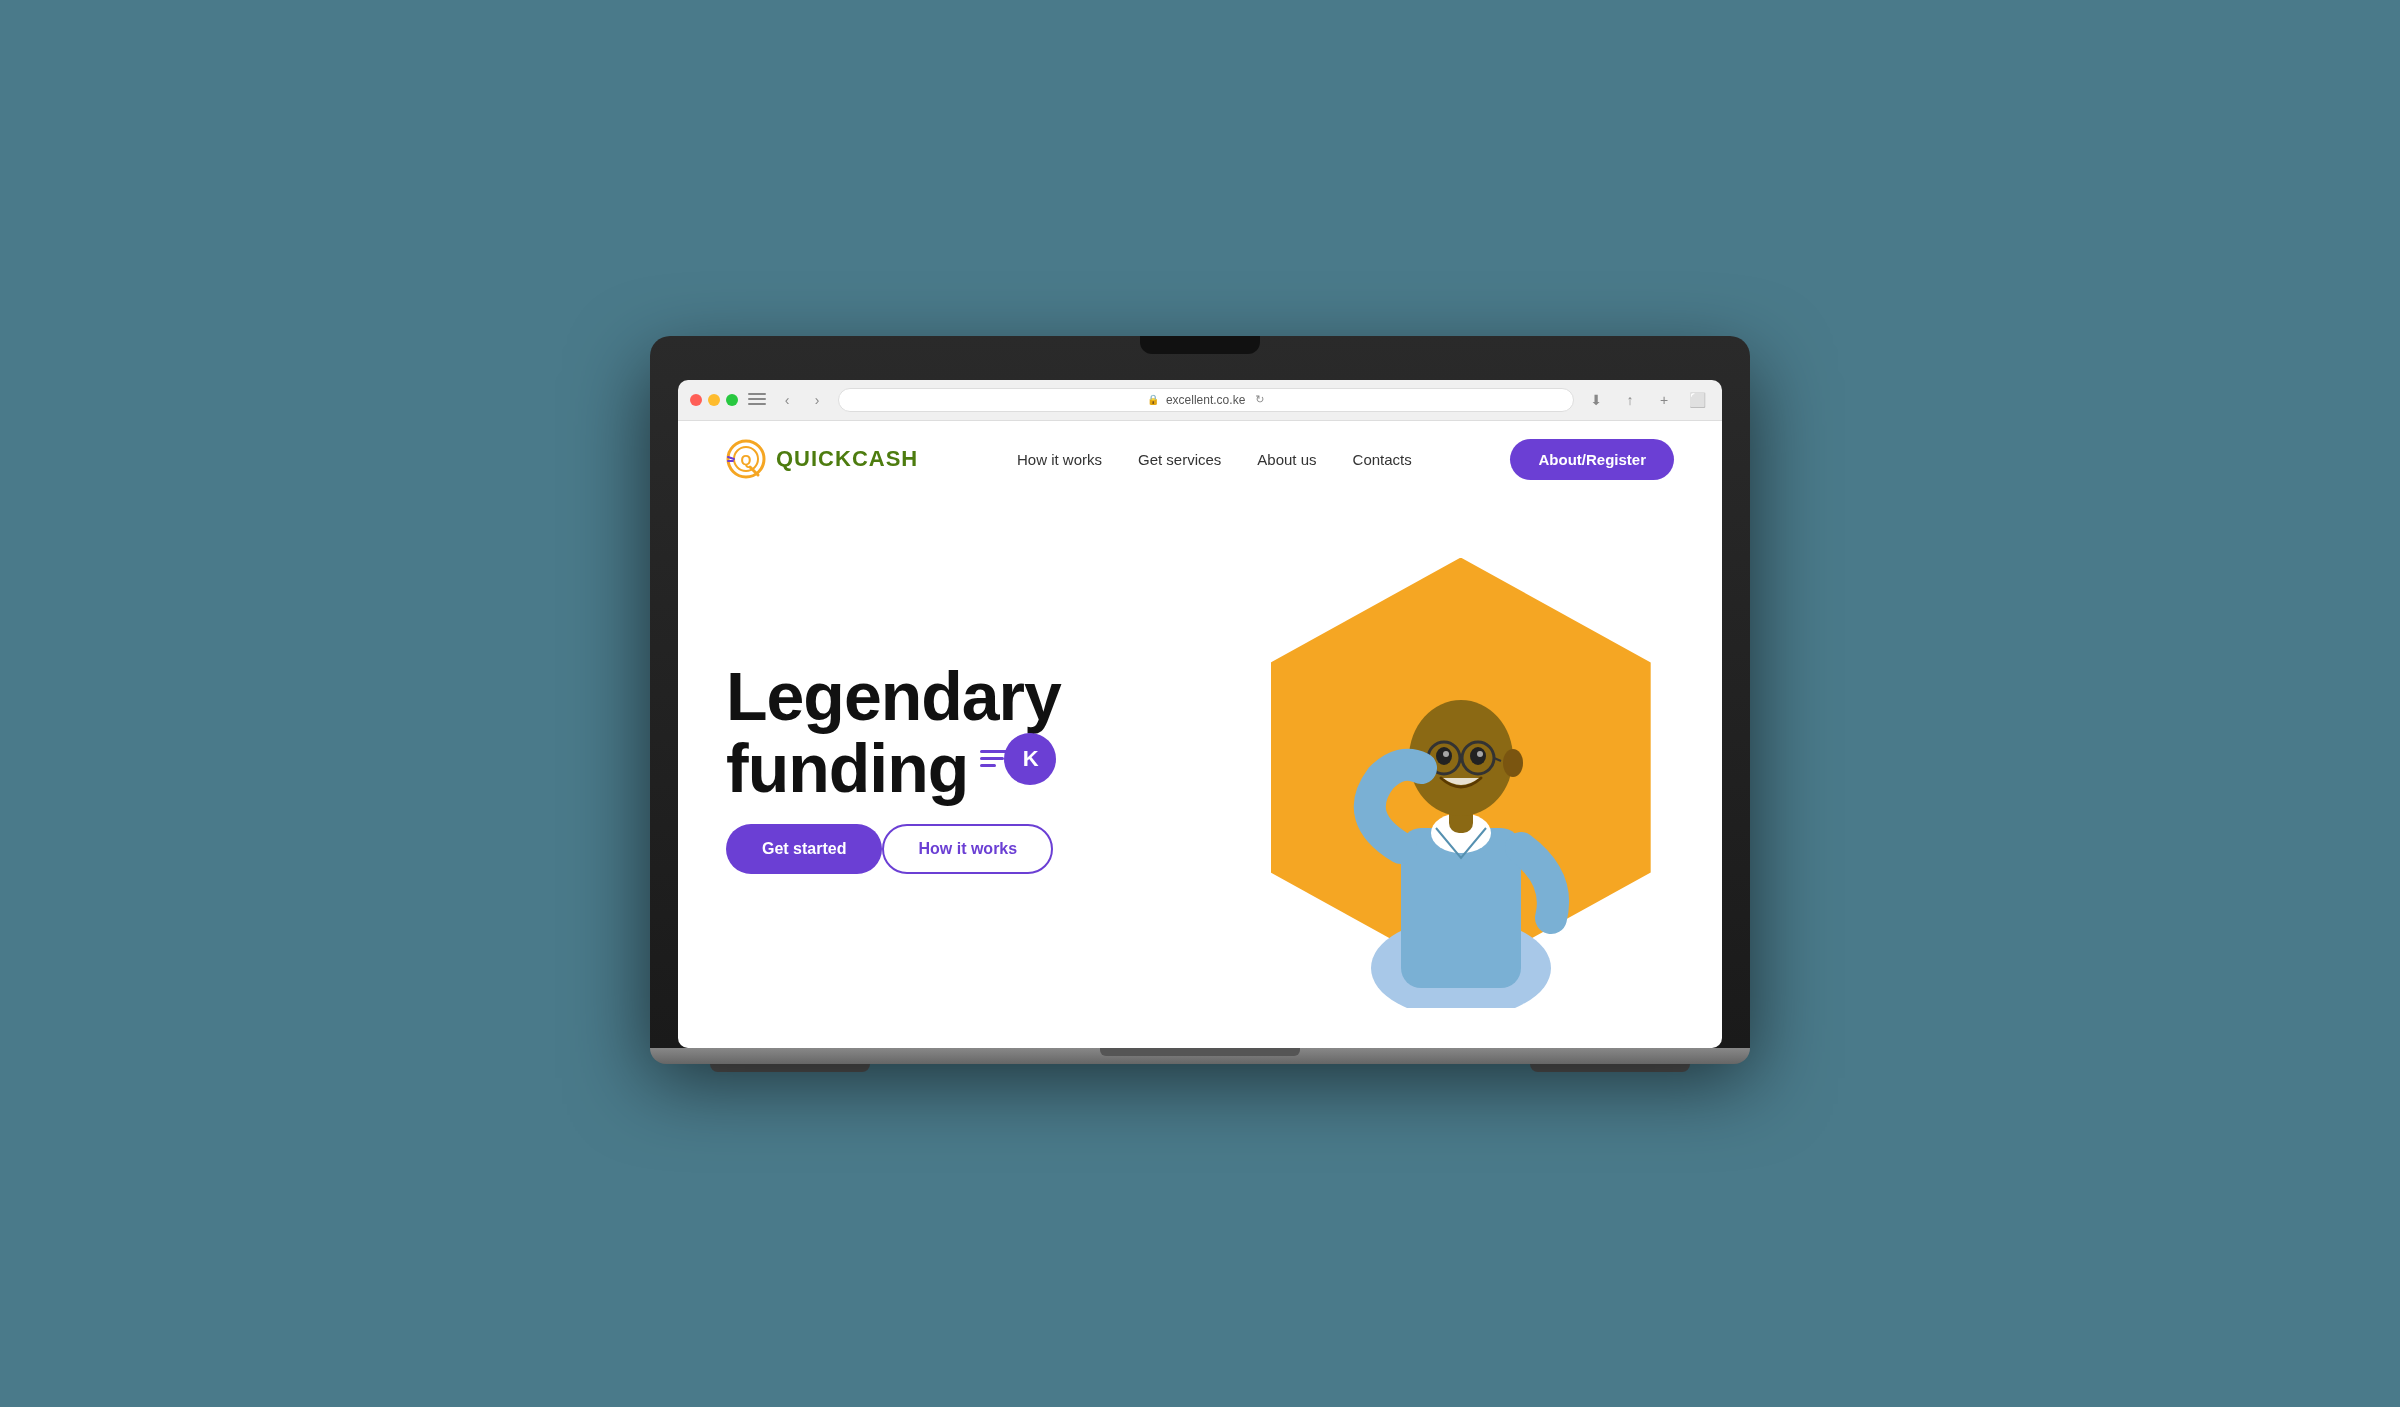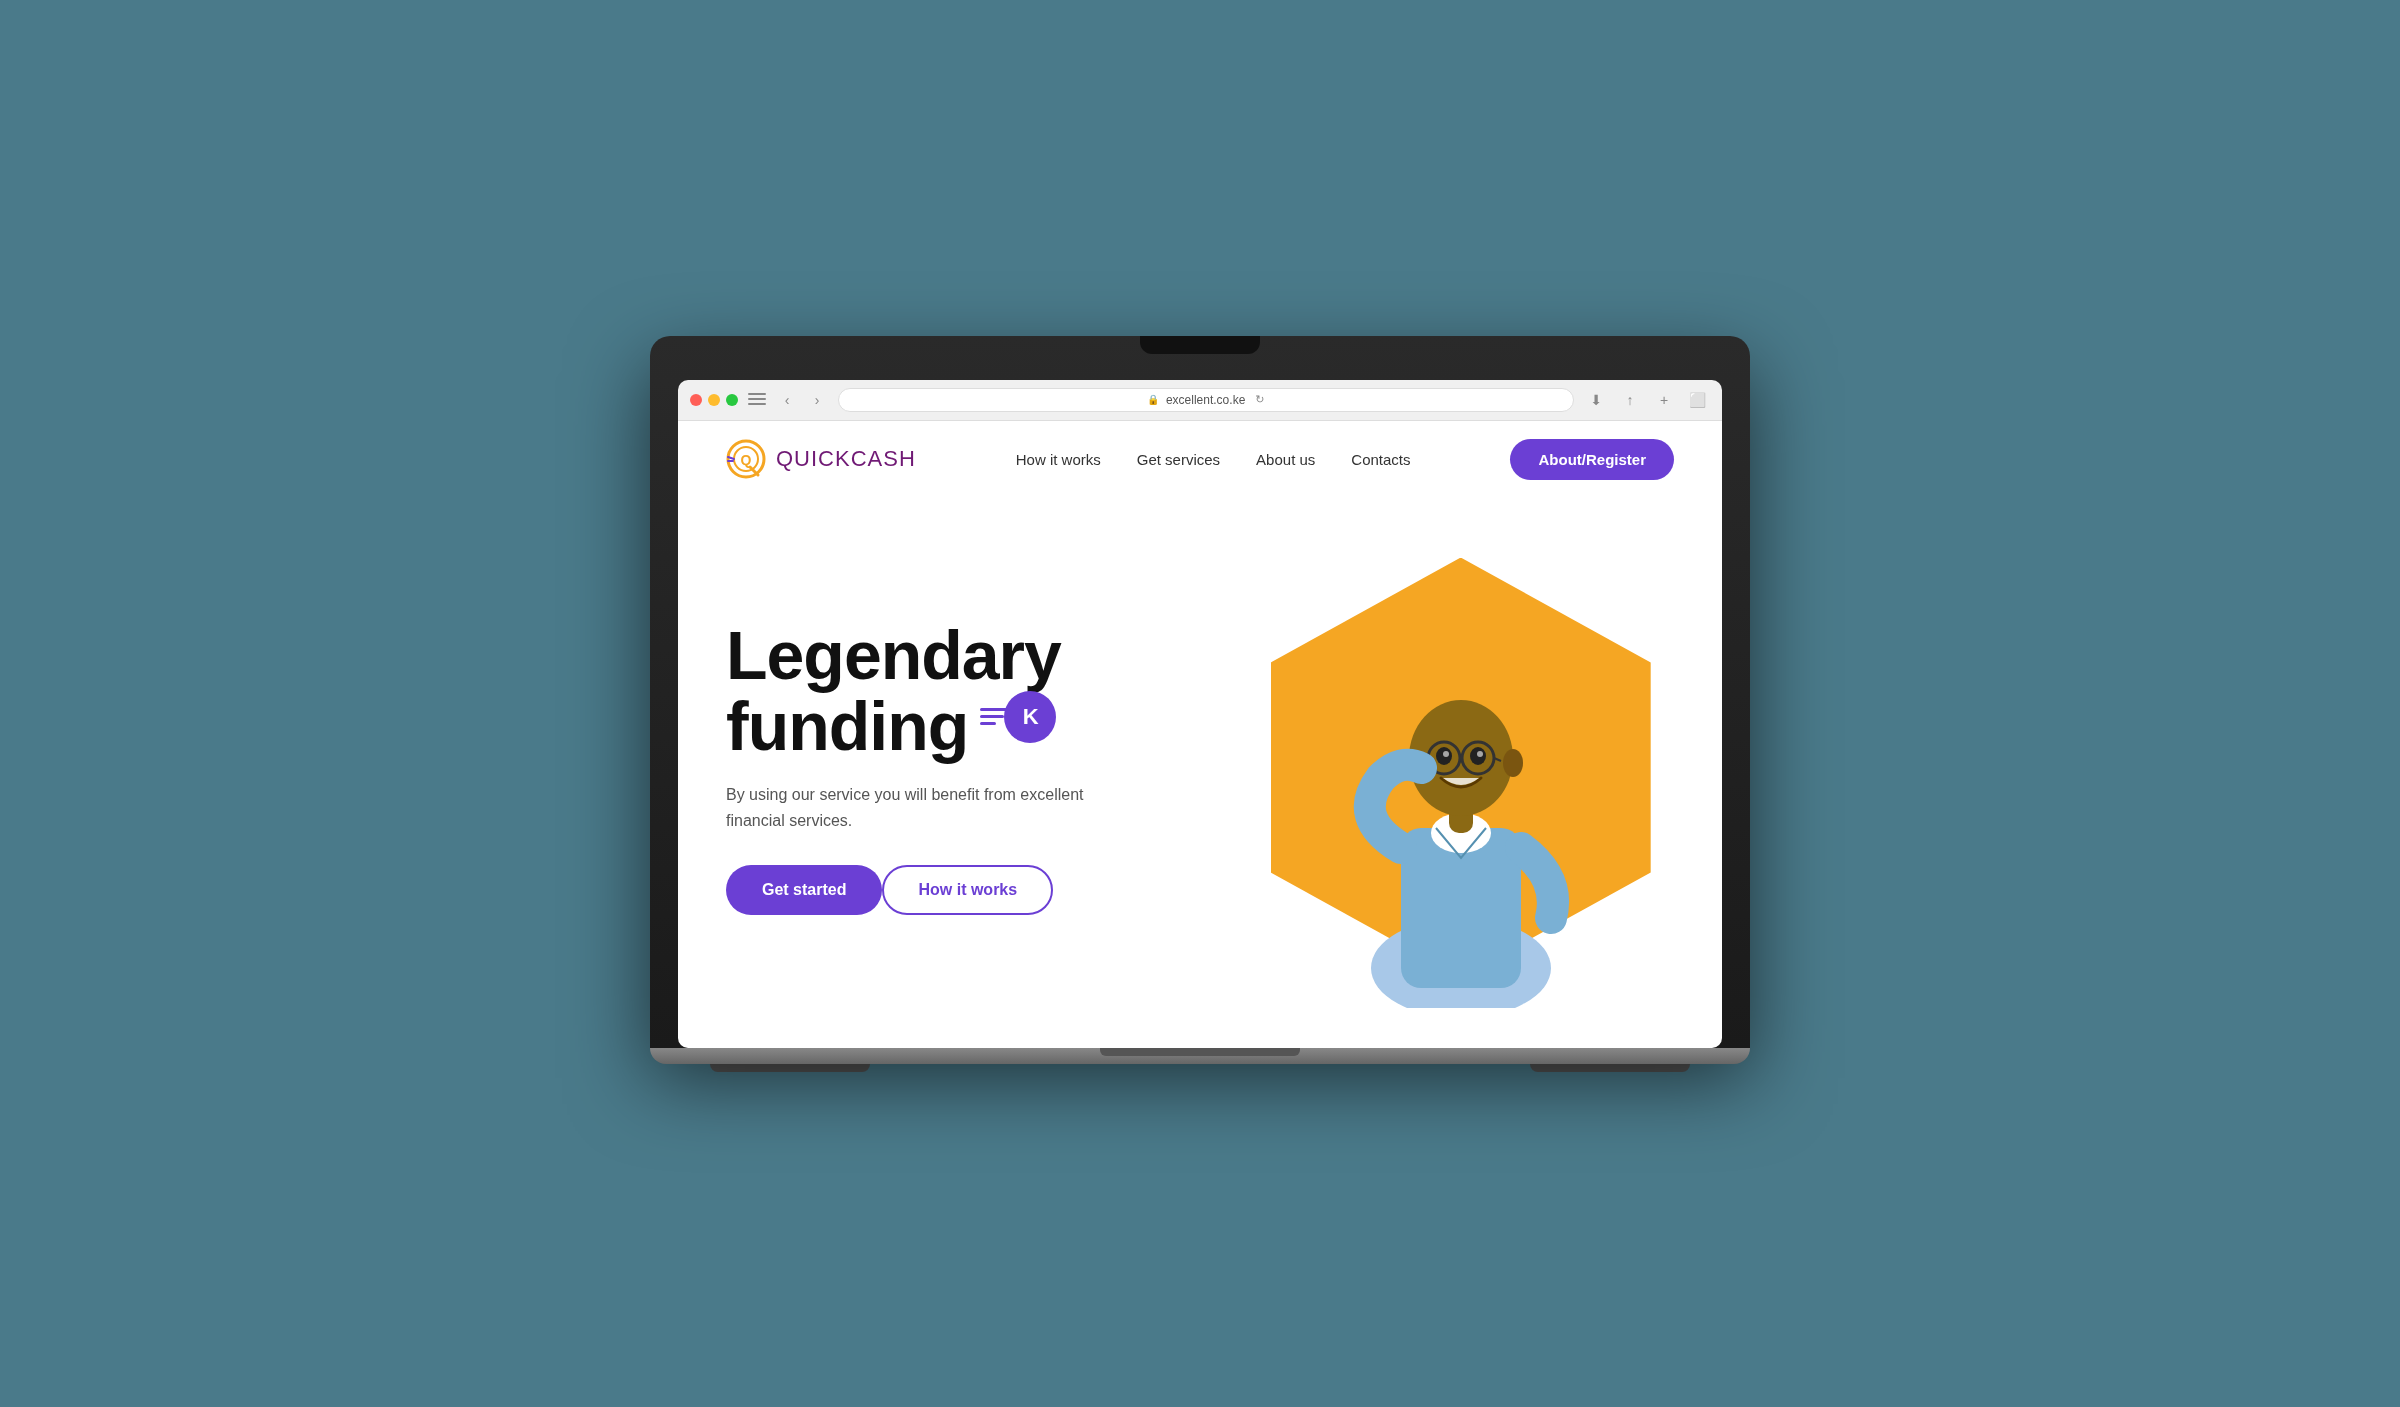--- a/index.html
+++ b/index.html
@@ -136,22 +136,22 @@
     }
 
     .site-logo {
       display: flex;
       align-items: center;
       gap: 10px;
     }
 
     .logo-text {
       font-size: 22px;
-      font-weight: 400;
-      color: #701a75;
+      font-weight: 700;
+      color: #4d7c0f;
       letter-spacing: 1px;
     }
 
     .site-nav-links {
       display: flex;
       gap: 36px;
       align-items: center;
     }
 
     .site-nav-links a {
@@ -416,21 +416,20 @@
                   <span class="k-badge-lines">
                     <span></span>
                     <span></span>
                     <span></span>
                   </span>
                   <span class="k-circle">K</span>
                 </span>
               </div>
             </h1>
 
-            <p class="hero-subtitle">By using our service you will benefit from excellent financial services.</p>
 
             <div class="hero-buttons">
               <button class="btn-get-started">Get started</button>
               <button class="btn-how-it-works">How it works</button>
             </div>
           </div>
 
           <div class="hero-image-area">
             <div class="hexagon-bg"></div>
 

